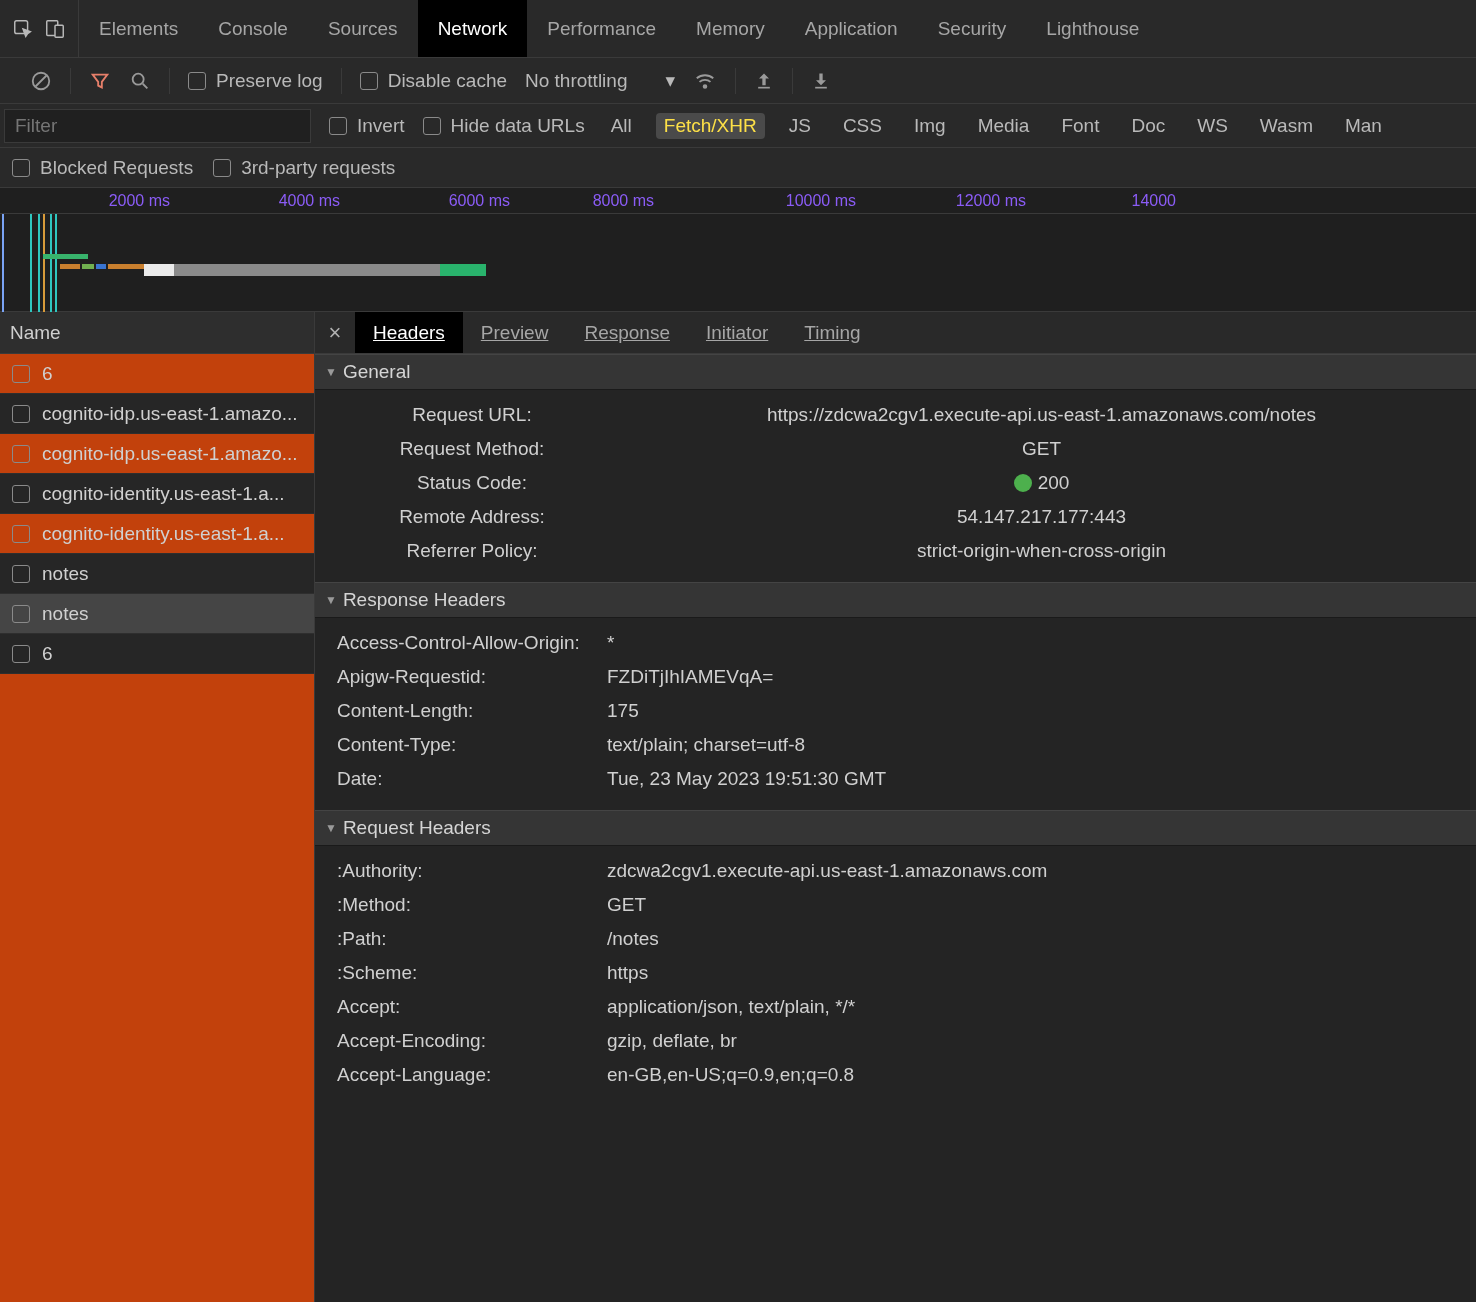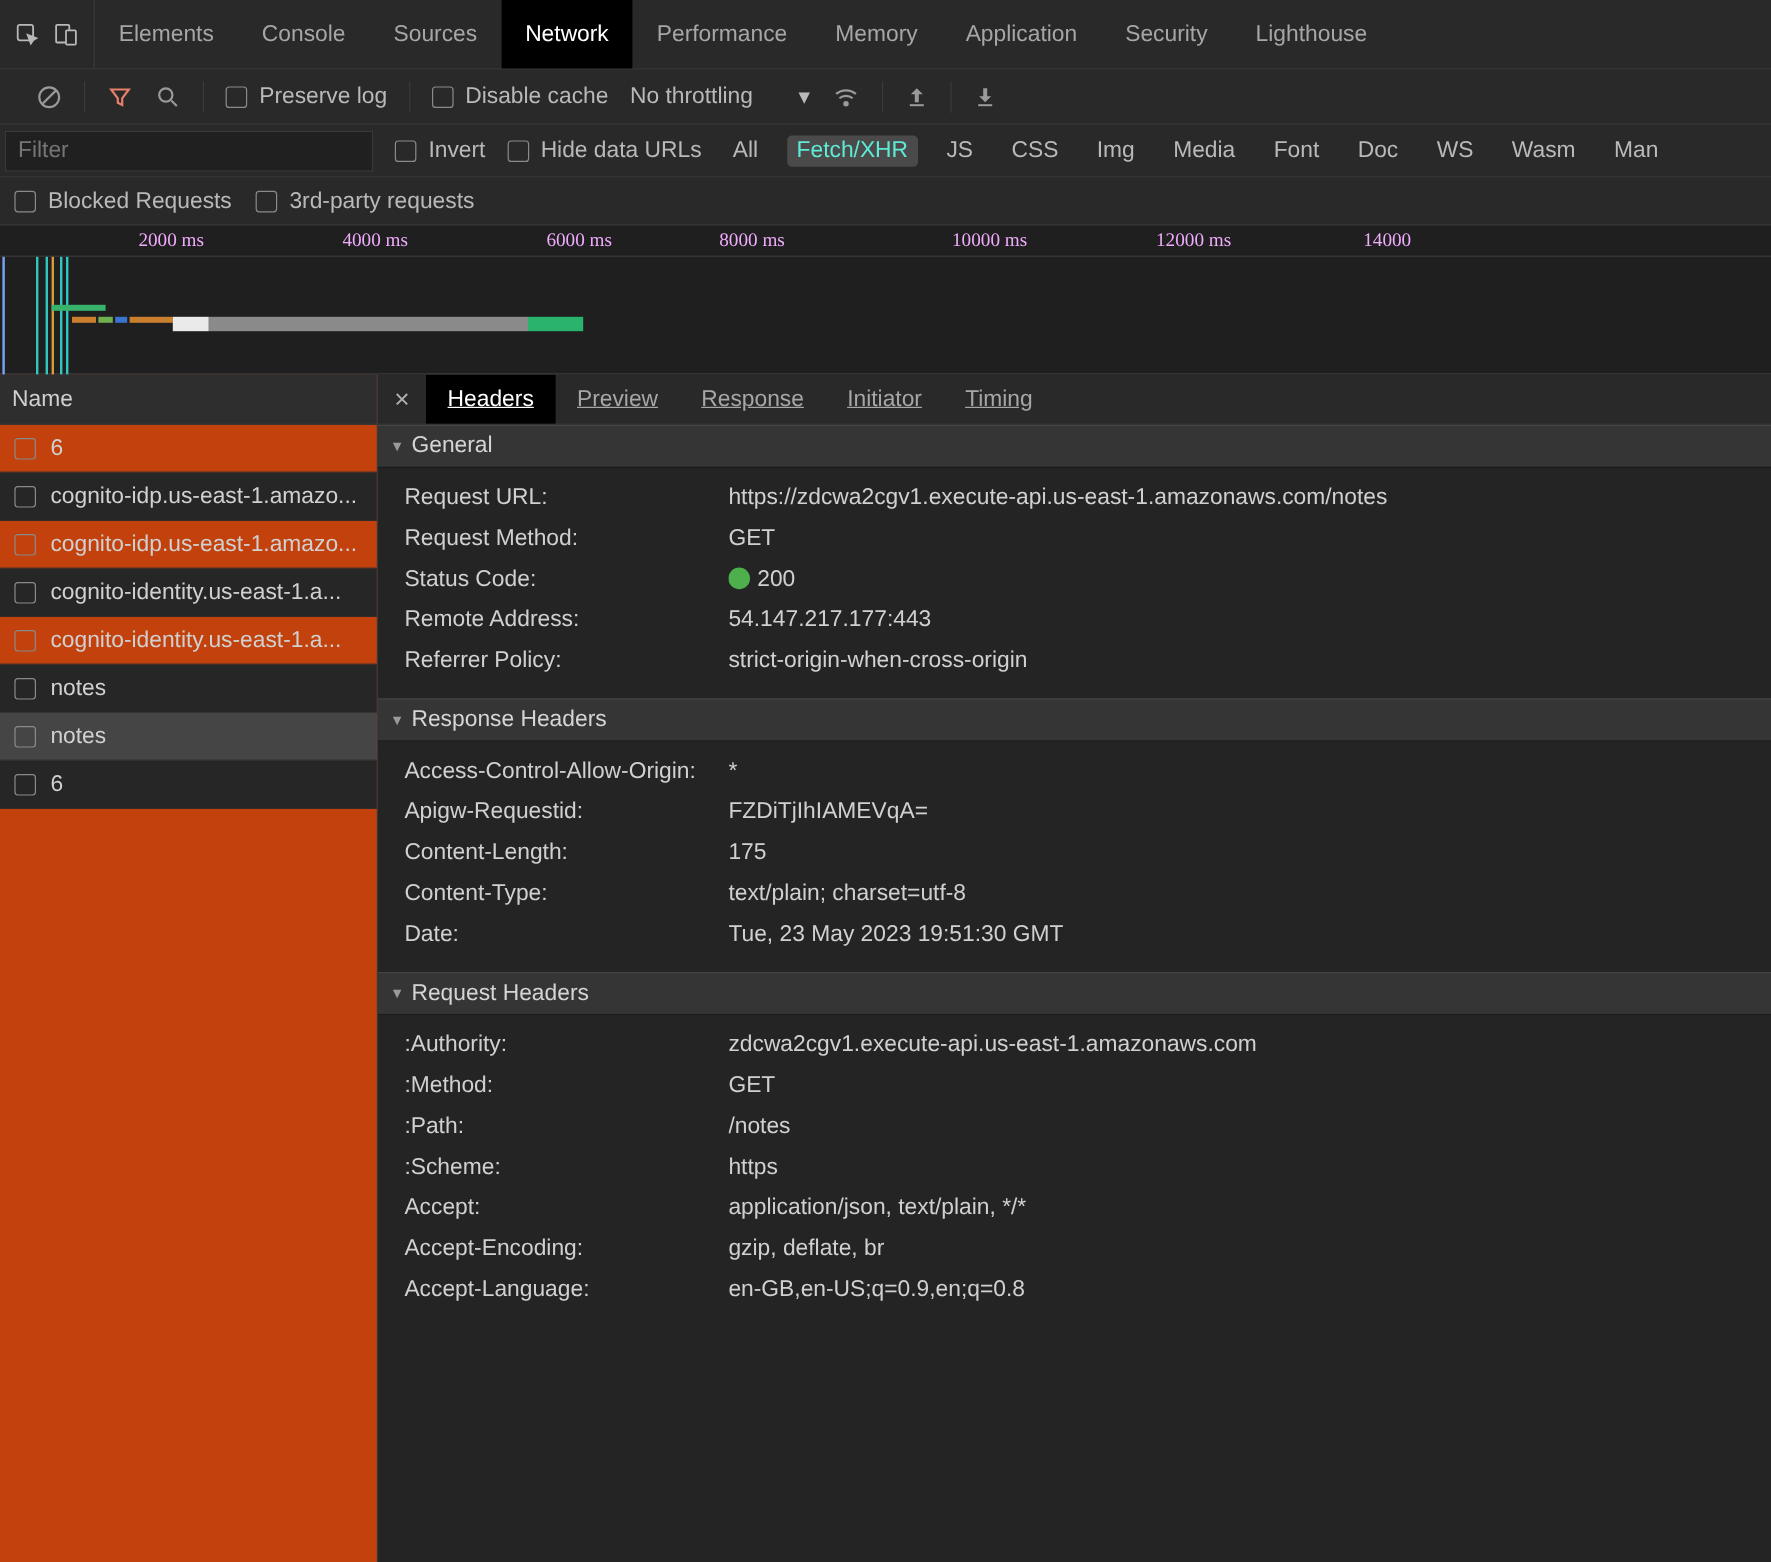--- a/index.html
+++ b/index.html
@@ -49,27 +49,27 @@
   .filterbar {
     display:flex; align-items:center; height:44px;
     background:#292929; border-bottom:1px solid #3a3a3a;
     padding-left:4px; gap:18px;
   }
   .filter-input {
     width: 307px; height: 34px; background:#202020; border:1px solid #3a3a3a;
     color:#888; padding:0 10px; font-size:19px;
   }
   .type-pill { padding:2px 8px; border-radius:4px; cursor:default;}
-  .type-pill.active { background:#4a4a4a; color:#5eead4; }
+  .type-pill.active { background:#4a4a4a; color:#fde047; }
   
   .blockedbar { display:flex; align-items:center; height:40px; gap:20px; padding-left:12px; background:#292929; border-bottom:1px solid #3a3a3a;}
   
   .timeline { height:124px; background:#1f1f1f; border-bottom:1px solid #3a3a3a; position:relative; }
   .ruler { height:26px; border-bottom:1px solid #3a3a3a; position:relative;}
-  .tick { position:absolute; top:4px; font-size:16px; color:#f0abfc; transform:translateX(-100%);font-family:Liberation Serif, serif;}
+  .tick { position:absolute; top:4px; font-size:16px; color:#8b5cf6; transform:translateX(-100%);}
   .tl-body { position:relative; height:98px; }
   
   .split { display:flex; height: calc(1302px - 42px - 46px - 44px - 40px - 124px); }
   .left { width:315px; border-right:1px solid #3a3a3a; background:#c2410c; display:flex; flex-direction:column;}
   .left-head { height:42px; display:flex; align-items:center; padding-left:10px; background:#2e2e2e; border-bottom:1px solid #3a3a3a; color:#cfcfcf;}
   .req-row { height:40px; display:flex; align-items:center; gap:12px; padding-left:12px; color:#d0d0d0; border-bottom:1px solid #2e2e2e; white-space:nowrap; overflow:hidden; text-overflow:ellipsis;}
   .req-row .box { flex-shrink:0; width:18px; height:18px; border:1.5px solid #8a8a8a; border-radius:3px;}
   .req-row.selected { background:#454545; }
   .req-row.alt { background:#262626; }
   .right { flex:1; display:flex; flex-direction:column; overflow:hidden;}
@@ -284,21 +284,21 @@
           <div class="dtab">Response</div>
           <div class="dtab">Initiator</div>
           <div class="dtab">Timing</div>
         </div>
     </div>
     <div id="sections" style="overflow:hidden">
         <div class="section-hdr">
           <span class="tri">▼</span>
           <span>General</span>
         </div>
-        <div style="padding: 8px 0px 14px;">
+        <div style="padding: 8px 0px 14px; text-align: center;">
           <div class="kv">
             <div class="k">Request URL:</div>
             <div class="v">https://zdcwa2cgv1.execute-api.us-east-1.amazonaws.com/notes</div>
           </div>
           <div class="kv">
             <div class="k">Request Method:</div>
             <div class="v">GET</div>
           </div>
           <div class="kv">
             <div class="k">Status Code:</div>

